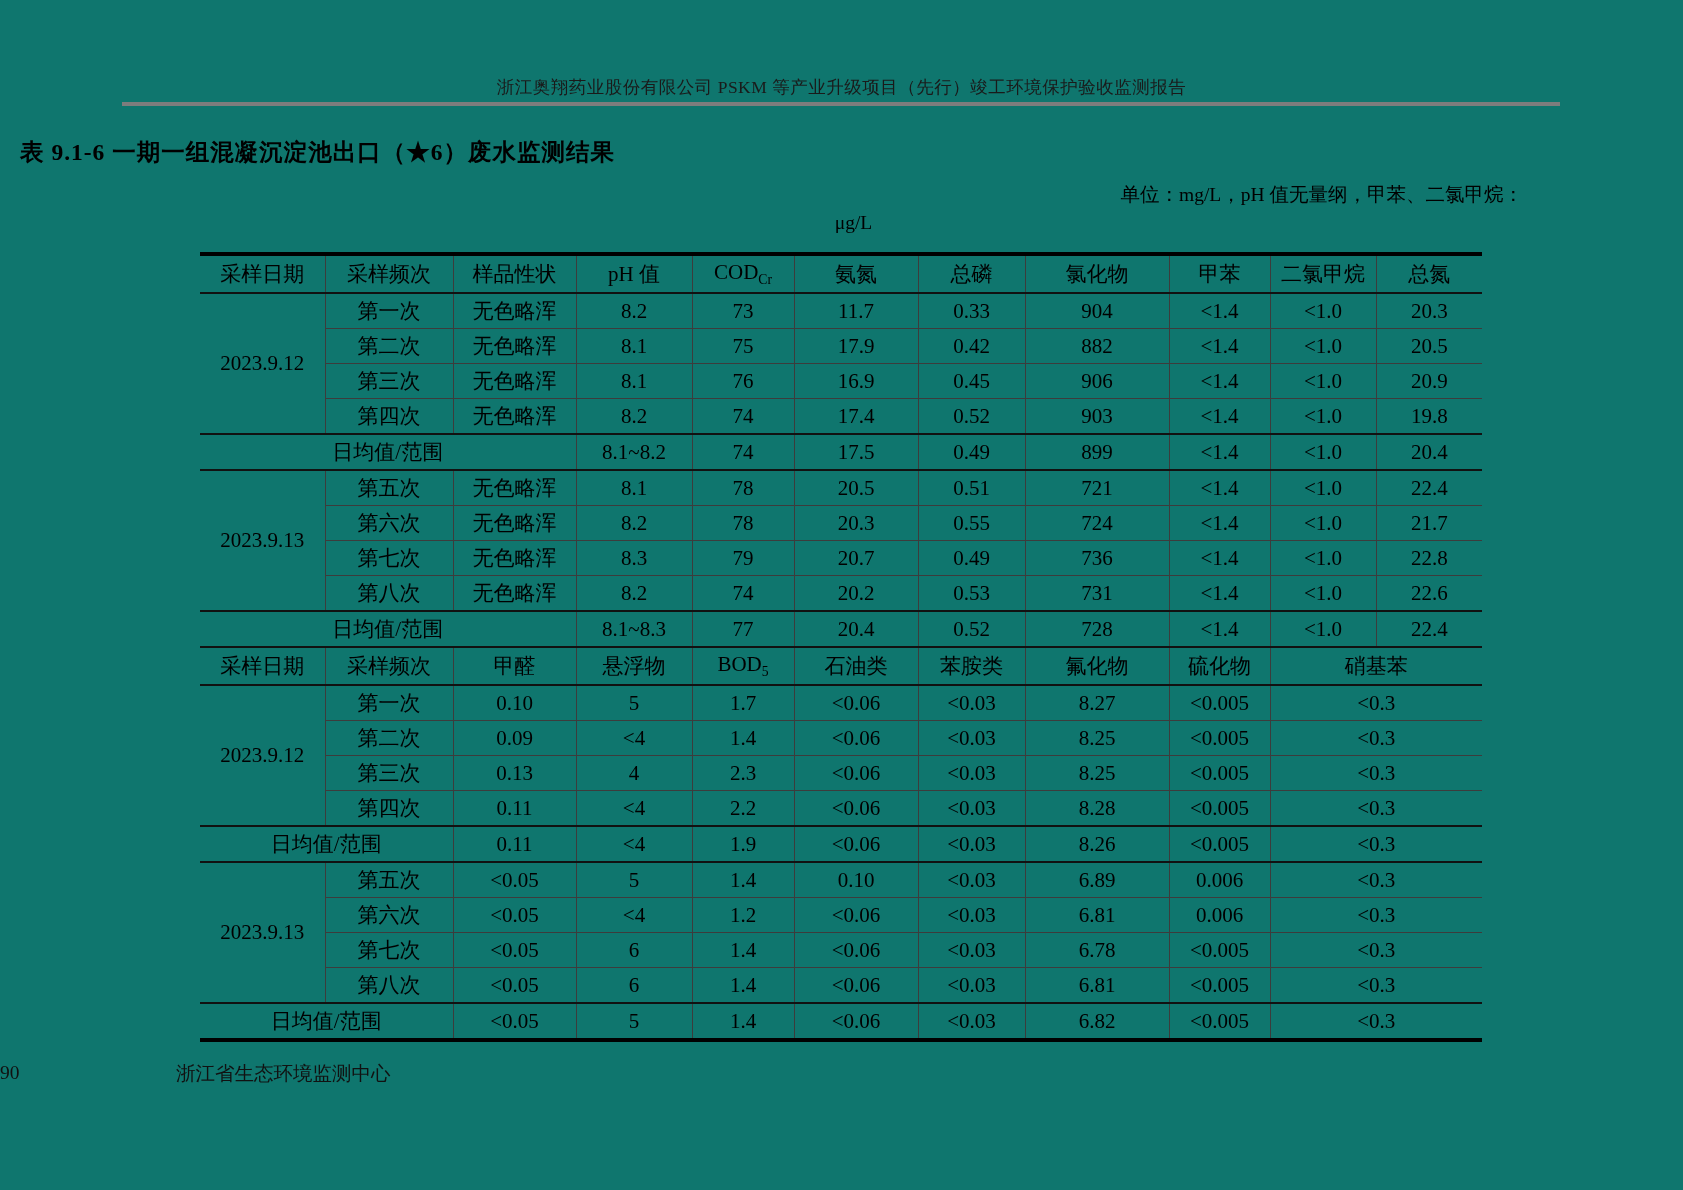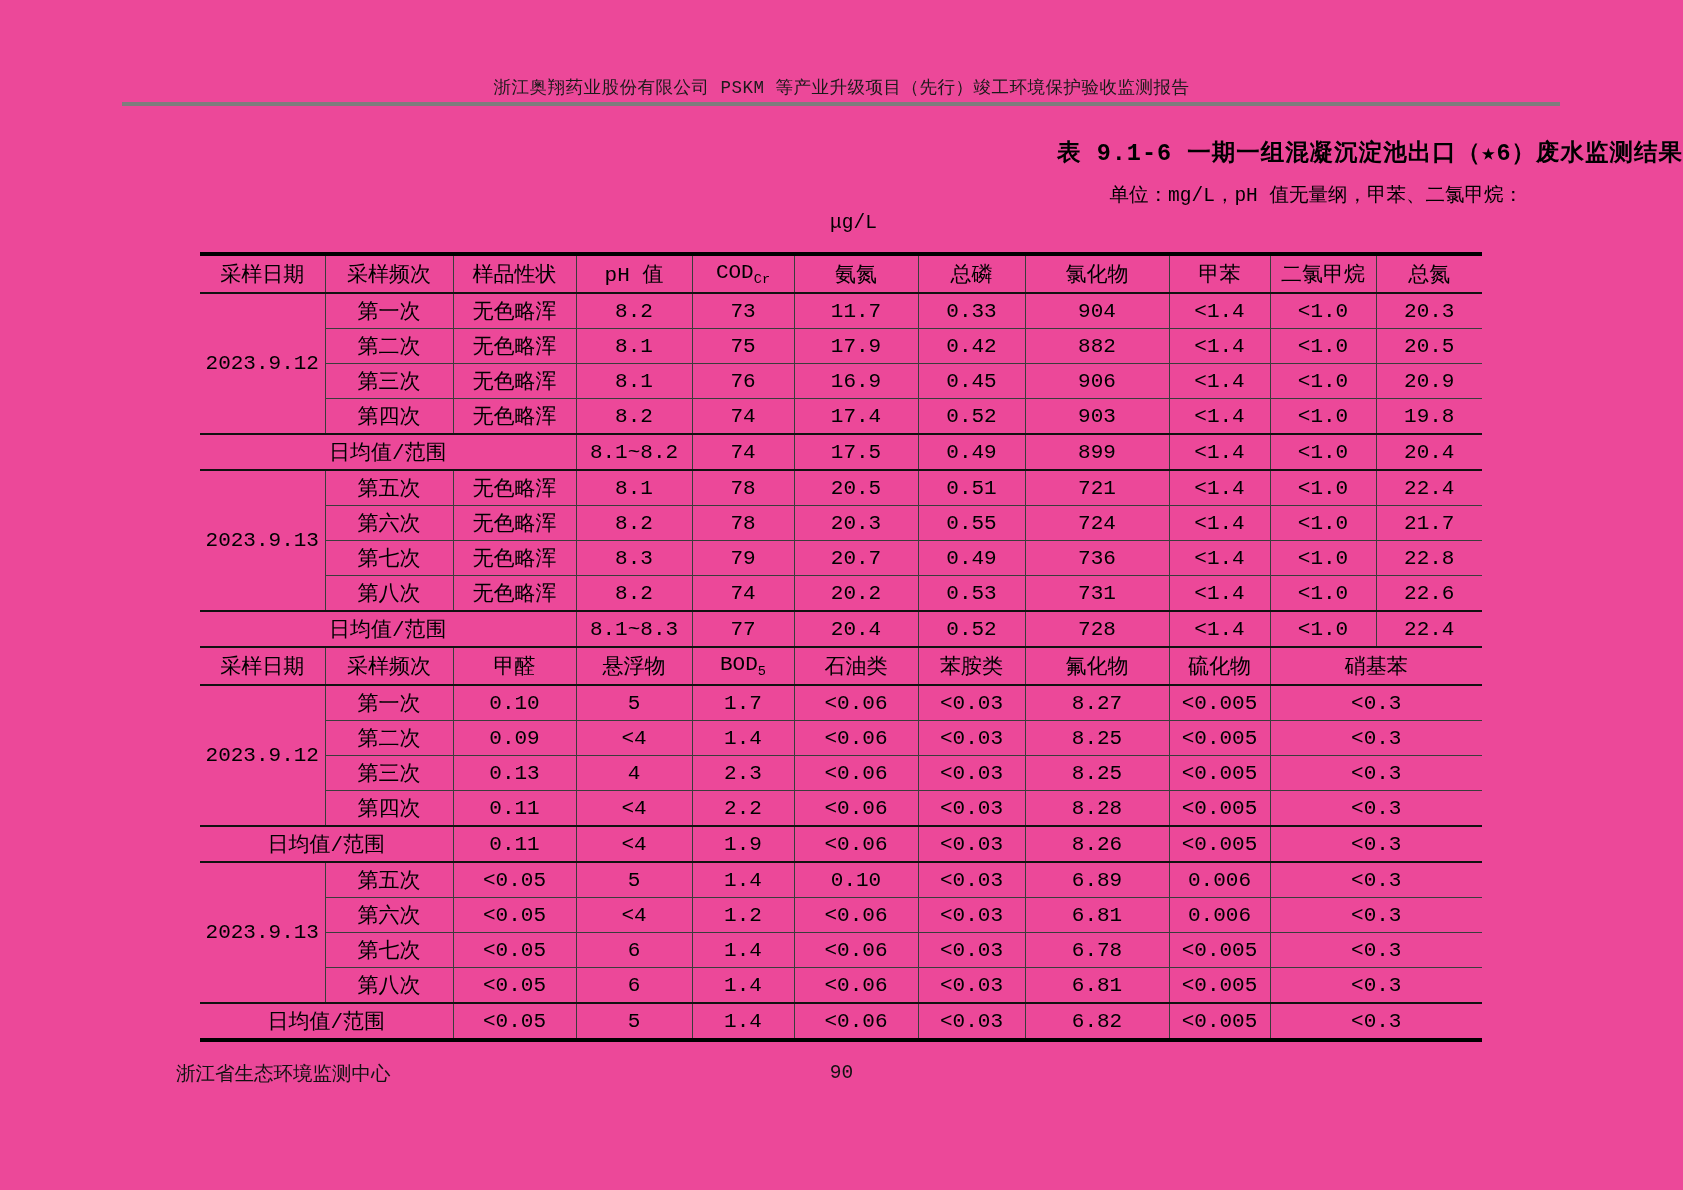--- a/index.html
+++ b/index.html
@@ -1,31 +1,31 @@
 <!DOCTYPE html>
 <html><head>
 <meta charset="utf-8">
 <style>
   html, body { margin:0; padding:0; background:#ffffff; }
   .page {
-    position:relative; width:1683px; height:1190px; background:#ec4899;
-    font-family:Liberation Mono, monospace; color:#000;
+    position:relative; width:1683px; height:1190px; background:#0f766e;
+    font-family:Liberation Serif, serif; color:#000;
     overflow:hidden;
   }
   .doc-header {
     position:absolute; top:75px; left:0; right:0;
     text-align:center; font-size:17.5px; color:#1a1a1a; letter-spacing:0.5px;
   }
   .header-rule {
     position:absolute; top:102px; left:122px; width:1438px; height:3.5px;
     background:#7d7d7d;
   }
   .doc-title {
     position:absolute; top:136px; left:0; right:0;
-    text-align:right; font-size:23.5px; font-weight:bold; letter-spacing:1px;
+    text-align:left; font-size:23.5px; font-weight:bold; letter-spacing:1px;padding-left:20px;
   }
   .unit-note {
     position:absolute; top:181px; right:160px;
     font-size:19.5px;
     margin-left:16px;
   }
   .unit-note2 {
     position:absolute; top:212px; left:0; right:0; text-align:center;
     font-size:19.5px;
     margin-left:24px;
@@ -45,21 +45,21 @@
   table.data-table td:first-child { border-left:none;margin-top:16px; }
   table.data-table td:last-child  { border-right:none; }
   table.data-table tr.bt  td { border-top:2.5px solid #111; }
   table.data-table tr.top4 td { border-top:4px solid #000; }
   table.data-table tr.bb4 td { border-bottom:4.5px solid #000; }
   table.data-table sub { font-size:0.65em;text-align:right; }
   .doc-footer-org {
     position:absolute; top:1060px; left:176px; font-size:19.5px; color:#111;
   }
   .doc-footer-page {
-    position:absolute; top:1062px; left:0; right:0; text-align:center;
+    position:absolute; top:1062px; left:0; right:0; text-align:left;
     font-size:19.5px; color:#111;
   }
 </style>
 </head>
 <body>
 
 <div class="page">
 
   <div class="doc-header">浙江奥翔药业股份有限公司 PSKM 等产业升级项目（先行）竣工环境保护验收监测报告</div>
 

